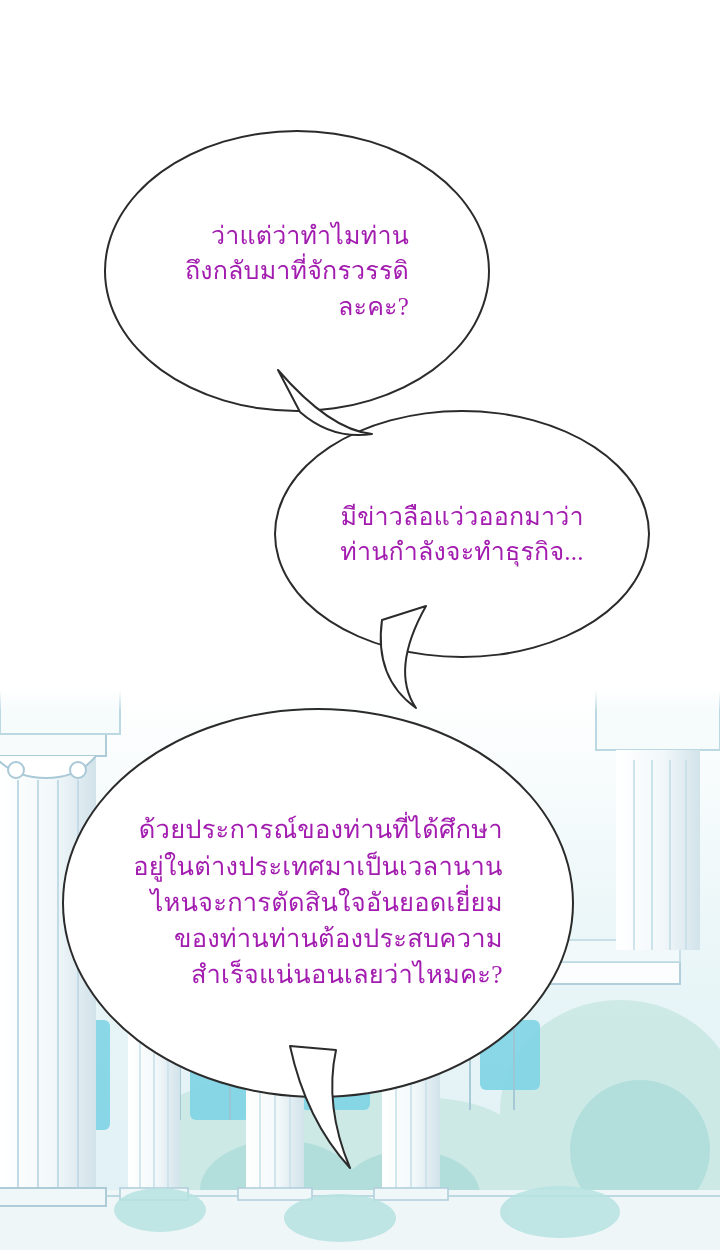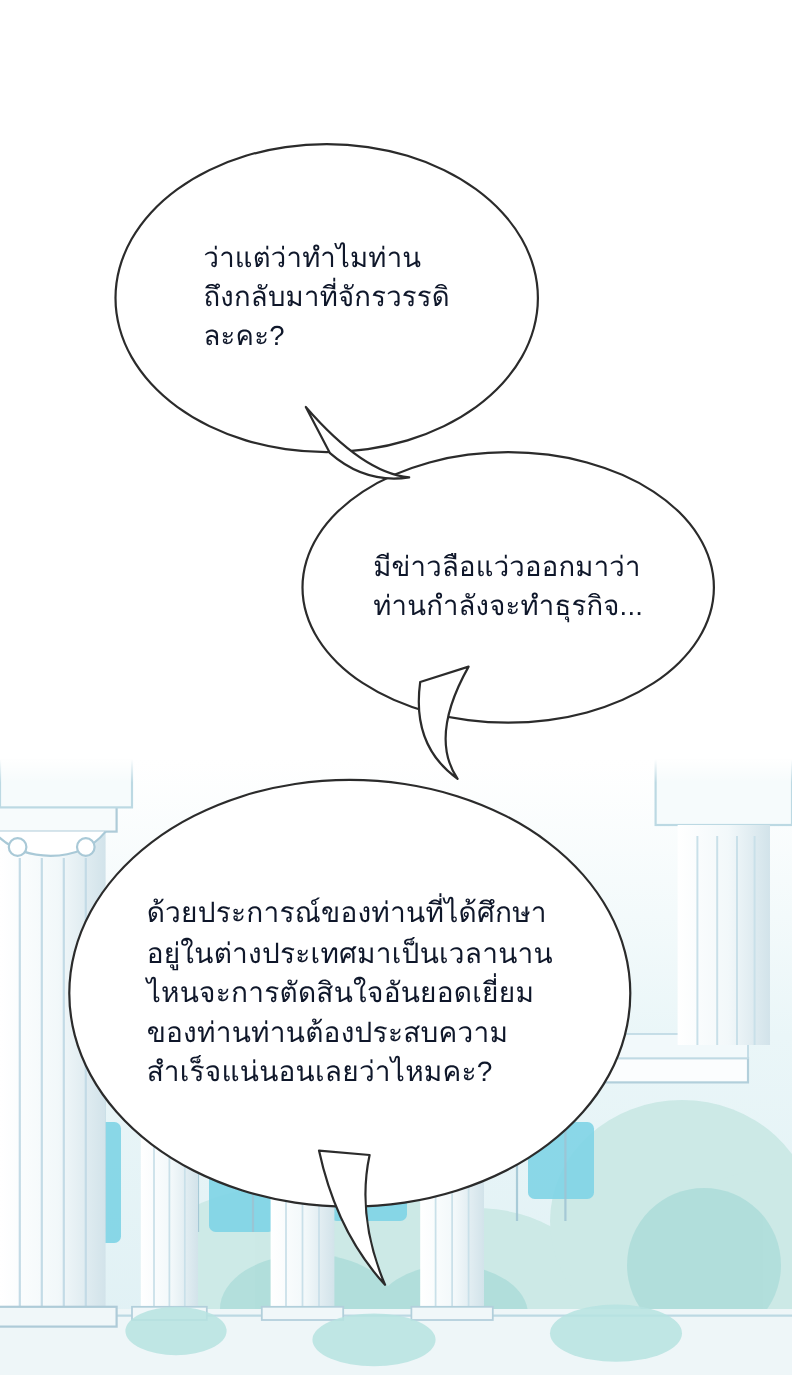--- a/index.html
+++ b/index.html
@@ -31,25 +31,26 @@
   
   .balloon {
     position: absolute;
     box-sizing: border-box;
     background: #ffffff;
     border: 2px solid #2b2b2b;
     border-radius: 50% / 50%;
     display: flex;
     align-items: center;
     justify-content: center;
-    text-align: left;
-    color: #0f172a;
+    text-align: right;
+    color: #a21caf;
     line-height: 1.42;
     letter-spacing: 0.2px;
     z-index: 5;
+    font-family: Liberation Serif, serif;
   }
   .balloon .txt {
     display: block;
     padding: 0 26px;
     white-space: pre-line;
   }
 
   #balloon-1 {
     left: 104px;
     top: 130px;

